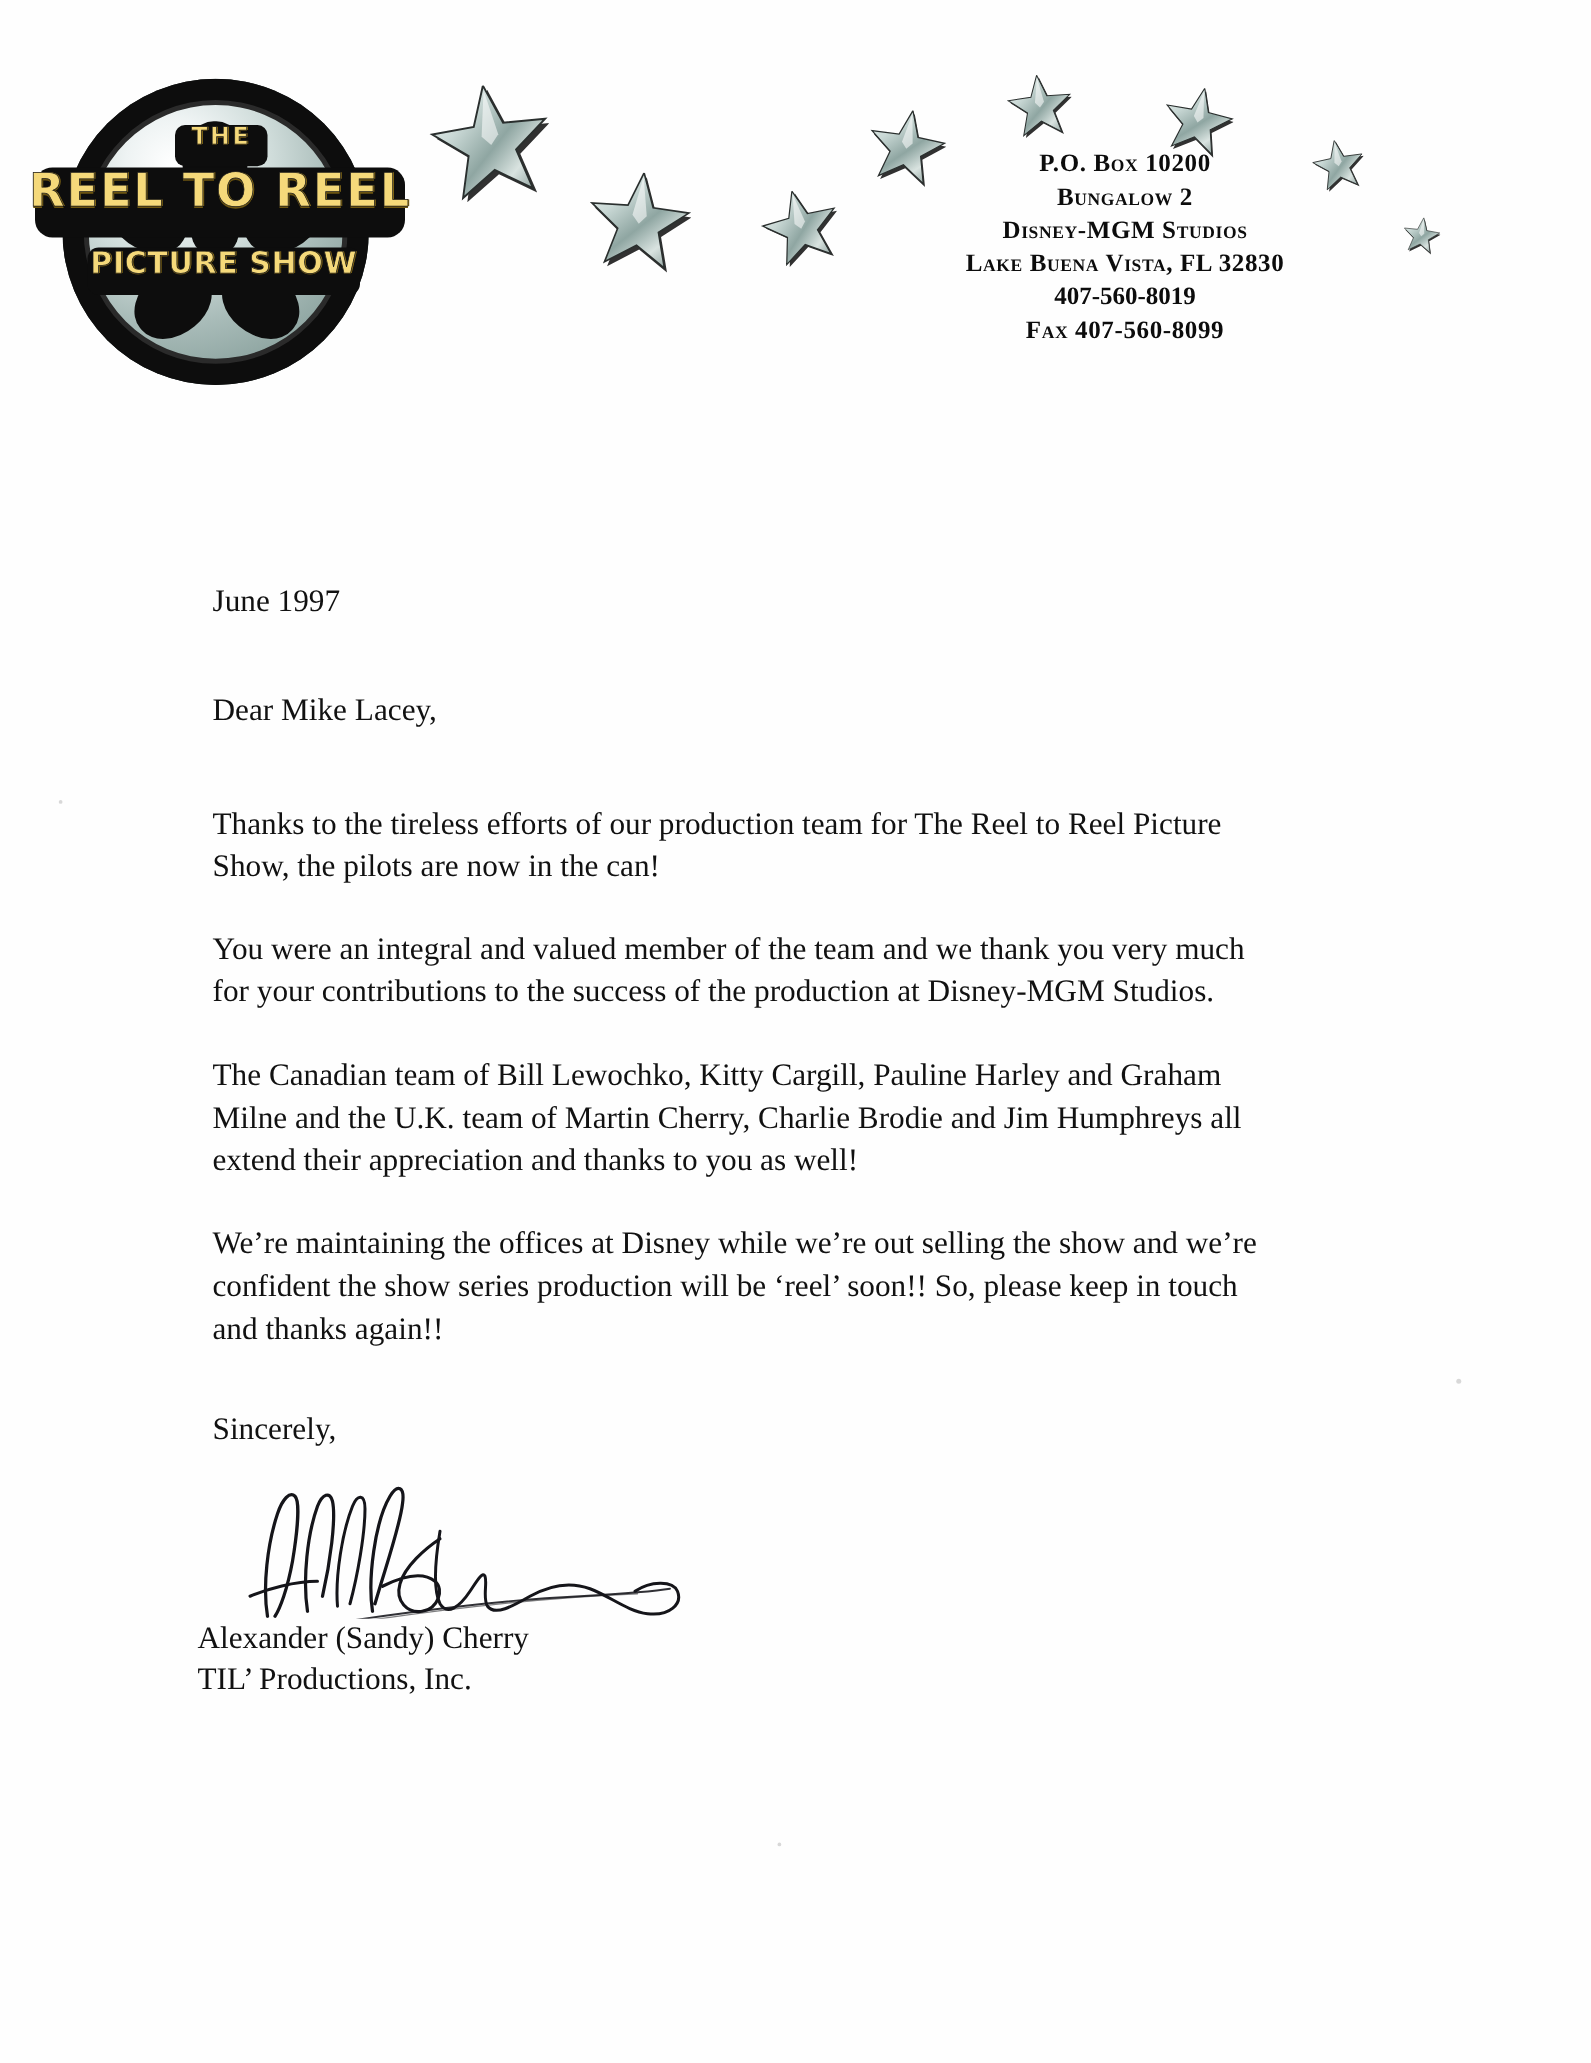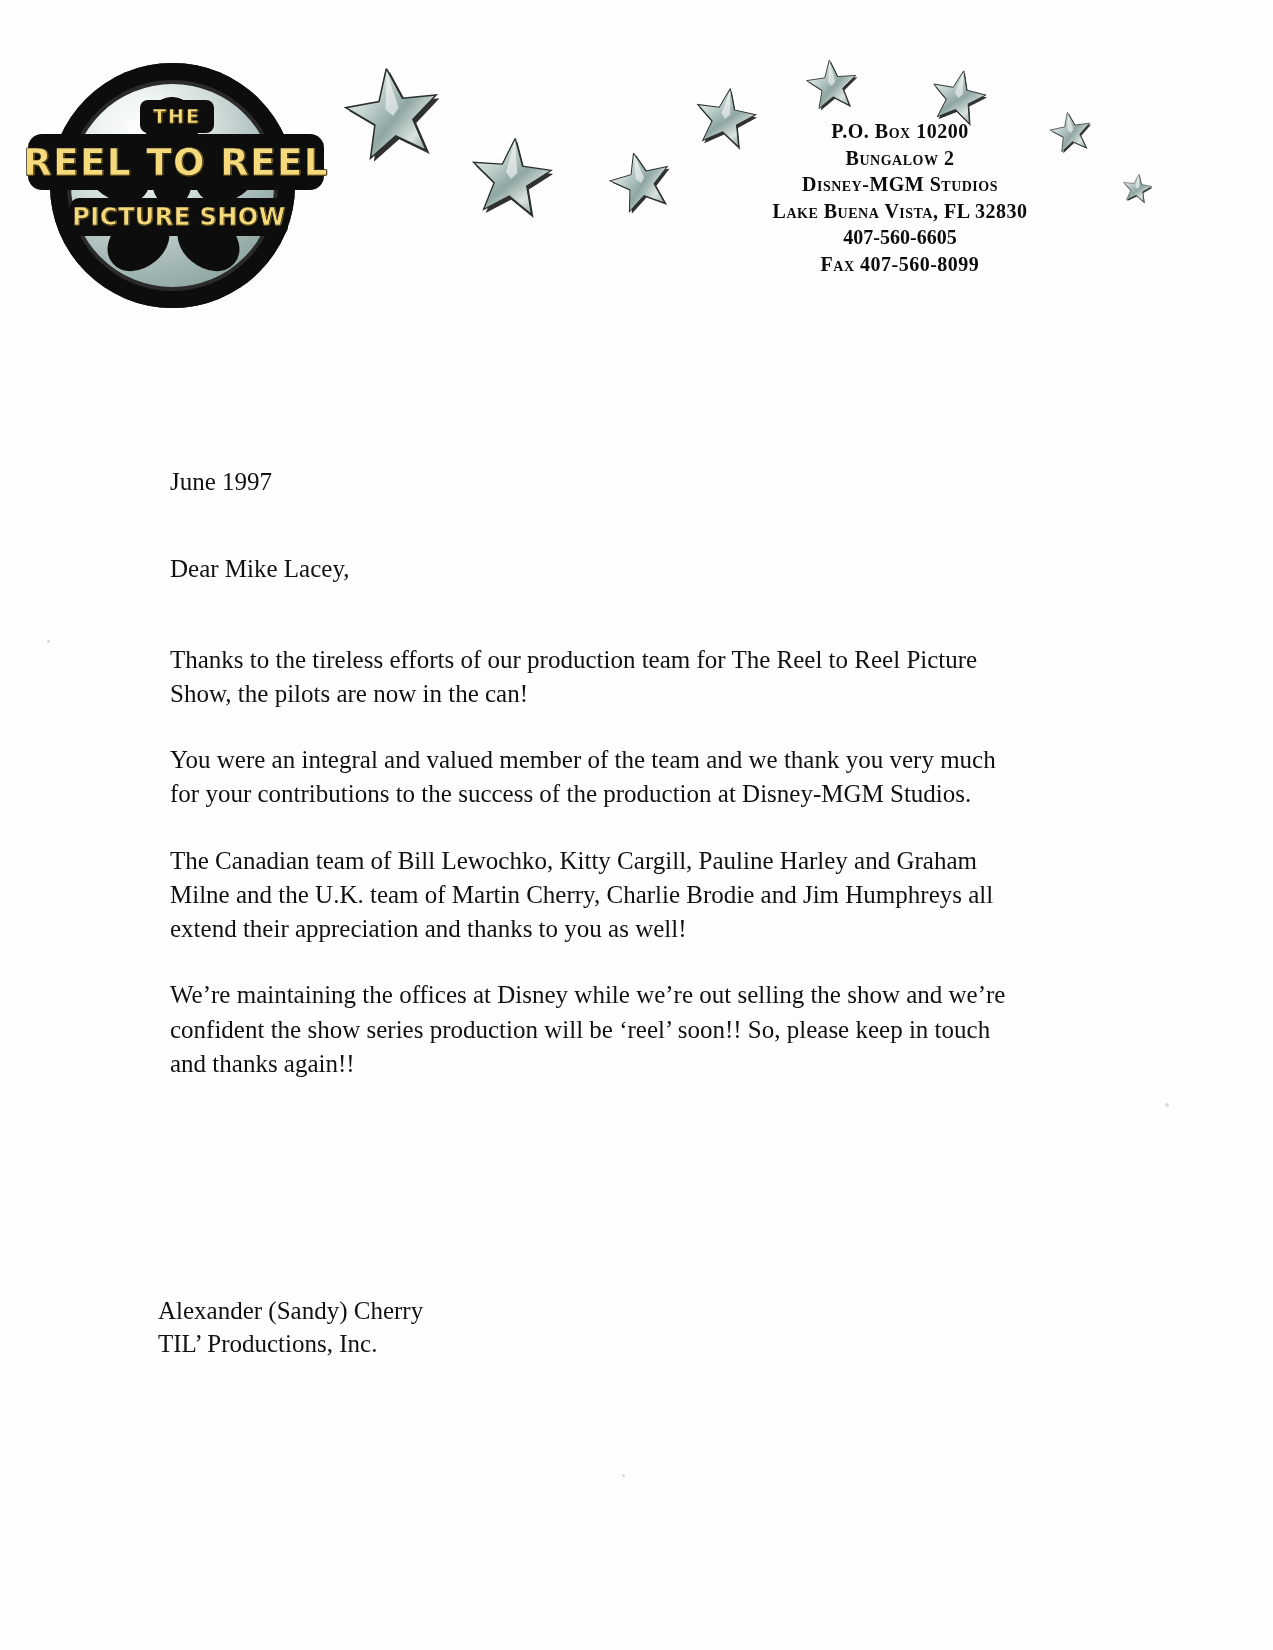--- a/index.html
+++ b/index.html
@@ -65,21 +65,20 @@
     width: 38px; height: 38px;
     border-radius: 50%;
     background: #0d0d0d;
   }
 
   .plate {
     position: absolute;
     background: #0d0d0d;
     border-radius: 14px;
     display: flex;
-    align-items: center;
     justify-content: center;
     text-align: center;
   }
   .plate-the {
     left: 120px; top: 42px;
     width: 74px; height: 33px;
     border-radius: 8px;
   }
   .plate-main {
     left: 8px; top: 76px;
@@ -336,34 +335,52 @@
             <polygon points="50.00,0.00 62.34,33.01 97.55,34.55 69.97,56.49 79.39,90.45 50.00,71.00 20.61,90.45 30.03,56.49 2.45,34.55 37.66,33.01" fill="url(#sg7)" stroke="#2a2f2e" stroke-width="1.6"></polygon>
             <polygon points="50,4 57,42 50,50 43,42" fill="#ffffff" opacity="0.55"></polygon>
           </svg></div>
       </div>
 
     <div class="address">
       <div class="line">P.O. Box 10200</div>
       <div class="line">Bungalow 2</div>
       <div class="line">Disney-MGM Studios</div>
       <div class="line">Lake Buena Vista, FL 32830</div>
-      <div class="line num">407-560-6605</div>
+      <div class="line num">407-560-8019</div>
       <div class="line">Fax 407-560-8099</div>
     </div>
   </div>
 
   <div class="body-block">
     <div class="date-line">June 1997</div>
     <div class="salutation">Dear Mike Lacey,</div>
     <p class="para">Thanks to the tireless efforts of our production team for The Reel to Reel Picture Show, the pilots are now in the can!</p>
     <p class="para">You were an integral and valued member of the team and we thank you very much for your contributions to the success of the production at Disney-MGM Studios.</p>
     <p class="para">The Canadian team of Bill Lewochko, Kitty Cargill, Pauline Harley and Graham Milne and the U.K. team of Martin Cherry, Charlie Brodie and Jim Humphreys all extend their appreciation and thanks to you as well!</p>
     <p class="para">We’re maintaining the offices at Disney while we’re out selling the show and we’re confident the show series production will be ‘reel’ soon!!  So, please keep in touch and thanks again!!</p>
   </div>
 
+  <div class="closing">
+    <p class="sincerely">Sincerely,</p>
+    <div class="sig-area">
+      <svg class="sig-svg" width="420" height="130" viewBox="0 0 420 130">
+        <g fill="none" stroke="#15151a" stroke-linecap="round" stroke-linejoin="round">
+          <path d="M34 128 C30 104, 34 70, 42 46 C46 34, 52 28, 56 32 C60 36, 58 60, 54 84 C50 106, 44 122, 40 128" stroke-width="2.6"></path>
+          <path d="M20 112 C34 106, 56 100, 74 100" stroke-width="2.4"></path>
+          <path d="M66 124 C62 98, 66 62, 74 40 C78 30, 84 28, 86 36 C89 50, 84 86, 78 112" stroke-width="2.6"></path>
+          <path d="M90 120 C88 96, 94 60, 102 40 C106 30, 112 30, 112 42 C112 62, 106 96, 100 118" stroke-width="2.4"></path>
+          <path d="M118 124 C114 98, 120 52, 132 32 C138 22, 144 24, 142 38 C140 56, 128 90, 120 118" stroke-width="2.6"></path>
+          <path d="M126 104 C142 96, 158 92, 168 100 C176 107, 170 122, 158 124 C146 126, 136 116, 140 102 C144 88, 160 74, 172 66" stroke-width="2.5"></path>
+          <path d="M172 60 C168 84, 166 106, 172 118 C178 128, 188 120, 196 108 C202 99, 206 92, 208 96 C210 101, 206 114, 210 120 C216 128, 230 120, 244 112 C260 103, 276 100, 292 106 C308 112, 322 124, 338 126 C356 128, 366 118, 362 108 C358 99, 340 100, 328 108" stroke-width="2.4"></path>
+          <path d="M26 144 C90 132, 200 116, 284 112 C318 110, 344 108, 356 106" stroke-width="1.5" opacity="0.88"></path>
+          <path d="M30 146 C110 130, 230 114, 330 110" stroke-width="1.1" opacity="0.55"></path>
+        </g>
+      </svg>
+    </div>
+  </div>
 
   <div class="sign-off">
     <p class="so-line">Alexander (Sandy) Cherry</p>
     <p class="so-line">TIL’ Productions, Inc.</p>
   </div>
 
   <span class="speck" style="left:47px;  top:640px;  width:3px; height:3px;"></span>
   <span class="speck" style="left:1165px;top:1103px; width:4px; height:4px;"></span>
   <span class="speck" style="left:622px; top:1474px; width:3px; height:3px;"></span>
 </div>

